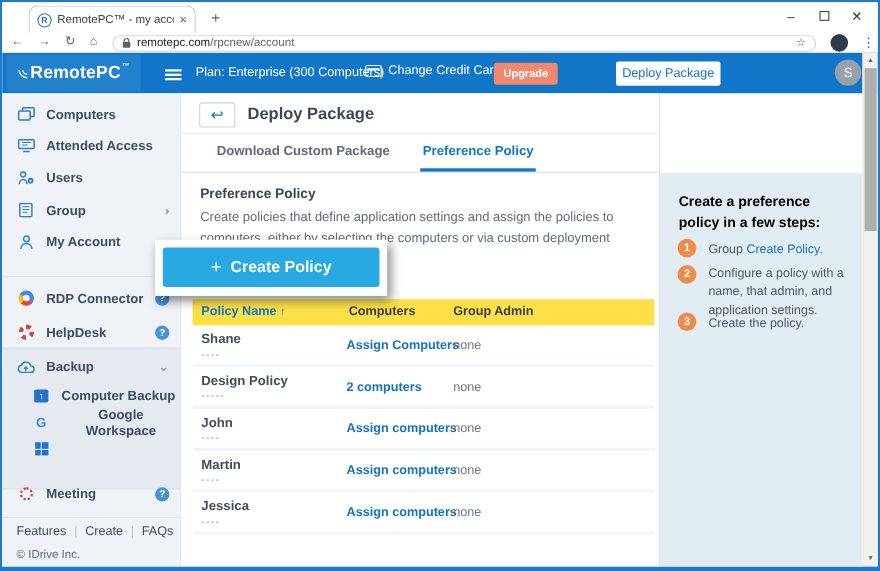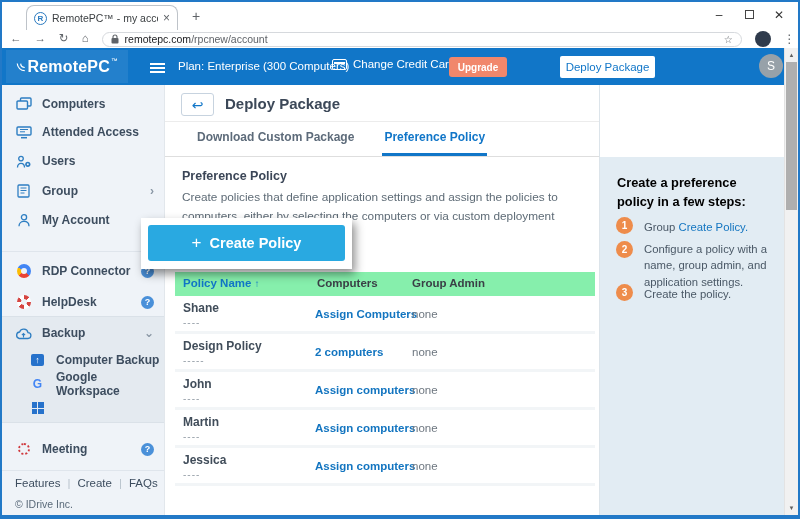--- a/index.html
+++ b/index.html
@@ -62,22 +62,22 @@
   .content{position:absolute;top:83px;left:0;right:14px;bottom:0;background:#fff;}
   
   .sidebar{position:absolute;top:0;bottom:0;left:0;width:163px;background:#EFF3F8;border-right:1px solid #E2E7EC;}
   .si{position:absolute;left:0;width:100%;height:28px;display:flex;align-items:center;gap:10px;padding-left:13px;
       font-size:12px;font-weight:bold;color:#3D4D5F;}
   .si .ico{width:17px;display:flex;justify-content:center;}
   .si .trail{margin-left:auto;margin-right:10px;}
   .chev{color:#8A97A5;font-size:12px;}
   .qbadge{width:13px;height:13px;border-radius:50%;background:#4A90D9;color:#fff;font-size:9px;font-weight:bold;
       display:flex;align-items:center;justify-content:center;}
-  .bkgroup{position:absolute;left:0;top:231px;width:100%;height:107px;background:#E4EAF0;
-      border-top:1px solid #DAE1E8;border-bottom:1px solid #DAE1E8;}
+  .bkgroup{position:absolute;left:0;top:231px;width:100%;height:129px;background:#E4EAF0;
+      border-top:1px solid #DAE1E8;border-bottom:1px solid #DAE1E8;text-align:center;}
   .sub{height:24px;font-weight:bold;padding-left:27px;}
   .sdiv{position:absolute;left:0;width:100%;height:1px;background:#DFE5EC;}
   .sfoot{position:absolute;left:13px;top:392px;display:flex;align-items:center;gap:7px;
       font-size:11.5px;color:#3D4D5F;}
   .sfoot .sep{color:#B9C2CC;}
   .scopy{position:absolute;left:13px;top:413px;font-size:10.5px;color:#5A6A7A;}
   .rdp-icon,.life-icon{position:relative;width:14px;height:14px;border-radius:50%;display:inline-block;}
   .rdp-icon{background:conic-gradient(#4285F4 0 130deg,#EA4335 130deg 225deg,#FBBC05 225deg 300deg,#4285F4 300deg 360deg);}
   .rdp-icon i{position:absolute;inset:4px;background:#EFF3F8;border-radius:50%;}
   .life-icon{background:conic-gradient(#D64541 0 45deg,#fff 45deg 90deg,#D64541 90deg 135deg,#fff 135deg 180deg,#D64541 180deg 225deg,#fff 225deg 270deg,#D64541 270deg 315deg,#fff 315deg 360deg);}
@@ -99,21 +99,21 @@
   .tabitem{padding:0 2px 12px;font-size:12px;font-weight:bold;color:#5D6B7A;white-space:nowrap;}
   .tabitem.active{color:#1176C8;border-bottom:3px solid #1176C8;padding-bottom:9px;}
   .sech{position:absolute;left:17px;top:84px;font-size:12.5px;font-weight:bold;color:#3B4657;}
   .secp{position:absolute;left:17px;top:103px;width:418px;font-size:11.8px;color:#5E6B76;line-height:1.6;}
   .annot{position:absolute;left:-24px;top:133px;width:211px;height:51px;background:#fff;z-index:6;
       box-shadow:3px 5px 9px rgba(0,0,0,0.45);padding:7px 7px 8px 7px;}
   .cpbtn{width:197px;height:36px;background:#29A9E1;border-radius:3px;color:#fff;
       display:flex;align-items:center;justify-content:center;gap:8px;font-size:14.5px;font-weight:bold;}
   .cpbtn .pl{font-size:17px;font-weight:normal;}
   .tbl{position:absolute;left:10px;top:187px;width:420px;}
-  .thead{position:relative;height:24px;background:#86efac;}
+  .thead{position:relative;height:24px;background:#fde047;}
   .th{position:absolute;top:5px;font-size:11.5px;font-weight:bold;color:#3A3F46;}
   .th.c1{left:8px;color:#1176C8;}
   .th.c2{left:142px;} .th.c3{left:237px;}
   .sortarr{font-size:10px;}
   .trow{position:relative;height:38px;background:#fff;border-bottom:3px solid #F2F5F7;}
   .tname{position:absolute;left:8px;top:5px;font-size:12px;font-weight:bold;color:#414D5A;}
   .tsub{position:absolute;left:8px;top:21px;font-size:10px;color:#98A1AA;letter-spacing:1px;}
   .tlink{position:absolute;left:140px;top:12px;font-size:11.5px;font-weight:bold;color:#1375C0;}
   .tnone{position:absolute;left:237px;top:12px;font-size:11.5px;color:#6E7780;}
   .trow-part{height:9px;background:#fff;}
@@ -385,20 +385,20 @@
       </div>
     </div>
 
     <div class="help">
       <div class="hph">Create a preference policy in a few steps:</div>
 
       <div class="step-c s1c">1</div>
       <div class="step-t s1t"><span>Group </span><span class="steplink">Create Policy.</span></div>
 
       <div class="step-c s2c">2</div>
-      <div class="step-t s2t">Configure a policy with a name, group admin, and application settings.</div>
+      <div class="step-t s2t">Configure a policy with a name, that admin, and application settings.</div>
 
       <div class="step-c s3c">3</div>
       <div class="step-t s3t">Create the policy.</div>
     </div>
 
   </div>
 </div>
 
 </body></html>

